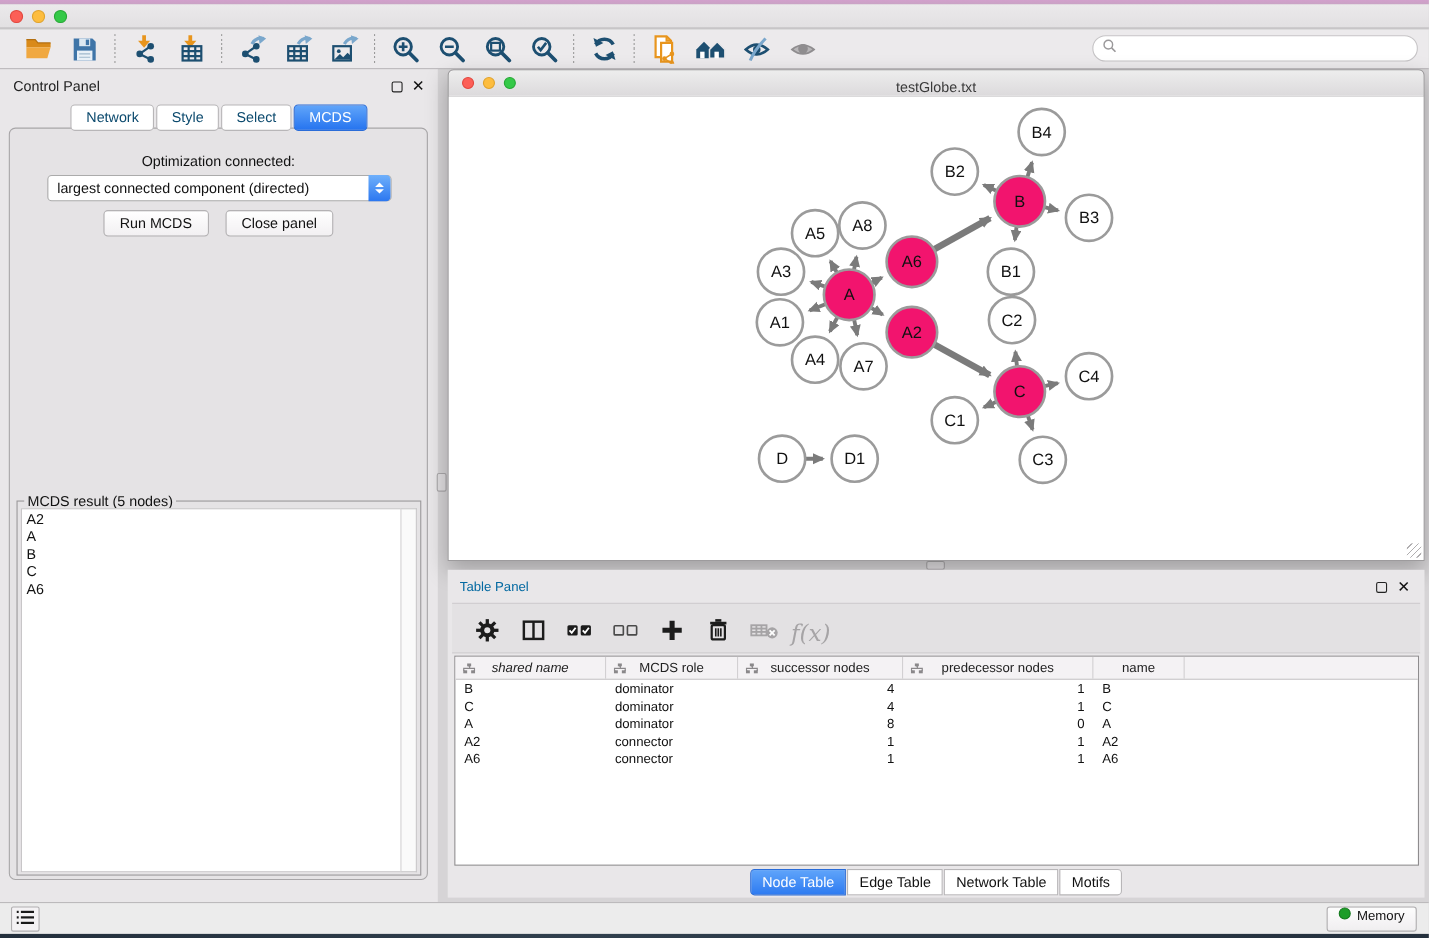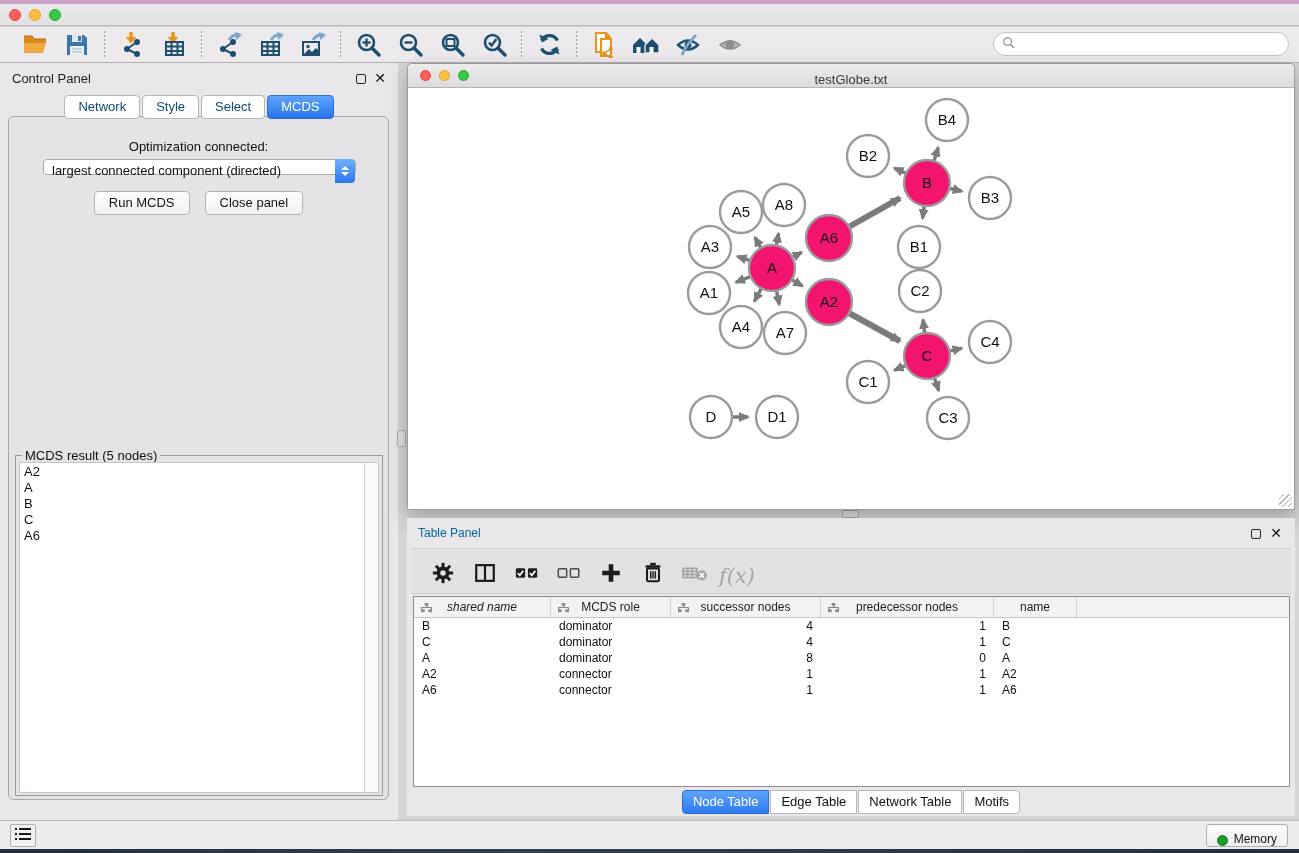--- a/index.html
+++ b/index.html
@@ -30,21 +30,21 @@
   .float-ico { position:absolute; top:7px; width:10px; height:10px; border:1.5px solid #222; border-radius:2px; }
   .close-ico { position:absolute; top:3px; font-size:14px; font-weight:bold; color:#111; line-height:16px; }
   .cpanel .float-ico { right:32px; } .cpanel .close-ico { right:12px; }
 
   .ctabs { position:absolute; left:0; top:32px; width:100%; display:flex; justify-content:center; gap:2px; z-index:3; }
   .ctab { font-size:13px; padding:3px 13px 4px; background:#fff; border:1px solid #b8b6b8; border-radius:4px; color:#0c4a6e; cursor:pointer; }
   .ctab.active { background:linear-gradient(#60a5fa,#2674ef); border-color:#2a6cd8; color:#fff; }
 
   .cpanel-box { position:absolute; left:8px; top:53px; width:381px; height:684px; border:1px solid #a8a6a8; border-radius:6px; background:#e5e3e5; }
   .opt-label { position:absolute; left:0; width:100%; top:22px; text-align:center; font-size:13px; color:#111; }
-  .criterion { position:absolute; left:34px; top:42px; width:313px; height:16px; background:#fff; border:1px solid #ababab; border-radius:4px; font-size:13px; color:#111; line-height:22px; padding-left:8px; cursor:pointer; }
+  .criterion { position:absolute; left:34px; top:42px; width:313px; height:24px; background:#fff; border:1px solid #ababab; border-radius:4px; font-size:13px; color:#111; line-height:22px; padding-left:8px; cursor:pointer; }
   .criterion .stepper { position:absolute; right:0px; top:-1px; width:20px; height:24px; background:linear-gradient(#6fb0fb,#2b77f0); border-radius:0 4px 4px 0; display:flex; flex-direction:column; align-items:center; justify-content:center; gap:2px; }
   .criterion .stepper i { width:0; height:0; border-left:4px solid transparent; border-right:4px solid transparent; }
   .criterion .stepper i.up { border-bottom:4px solid #fff; }
   .criterion .stepper i.down { border-top:4px solid #fff; }
   .btnrow { position:absolute; top:74px; left:0; width:100%; display:flex; justify-content:center; gap:15px; }
   .mac-btn { font-size:13px; color:#111; padding:3px 14px 4px; background:linear-gradient(#ffffff,#f2f0f2); border:1px solid #b4b2b4; border-radius:4px; cursor:pointer; }
 
   .result-fieldset { position:absolute; left:6px; top:338px; width:368px; height:341px; border:1px solid #9a989a; background:#e5e3e5; }
   .result-legend { position:absolute; left:6px; top:-8px; background:#e5e3e5; font-size:13px; color:#111; padding:0 3px; }
   .result-list { position:absolute; left:3px; top:6px; width:347px; height:331px; background:#fff; border:1px solid #c8c6c8; font-size:13px; color:#111; padding:1px 0 0 4px; line-height:16px; overflow:hidden; }
@@ -82,21 +82,21 @@
 
   .ttabs { position:absolute; left:0; top:272px; width:100%; display:flex; justify-content:center; gap:1px; }
   .ttab { font-size:13px; padding:3px 10px 4px; background:#fff; border:1px solid #b8b6b8; color:#111; cursor:pointer; }
   .ttab:first-child { border-radius:4px 0 0 4px; }
   .ttab:last-child { border-radius:0 4px 4px 0; }
   .ttab.active { background:linear-gradient(#5fa4fa,#2e7bf1); border-color:#2a6cd8; color:#fff; }
 
   
   .statusbar { position:absolute; left:0; top:820px; width:1299px; height:29px; background:#ececec; border-top:1px solid #bcbabc; }
   .listbtn { position:absolute; left:10px; top:3px; width:26px; height:23px; background:#f4f2f4; border:1px solid #b0aeb0; border-radius:2px; display:flex; align-items:center; justify-content:center; cursor:pointer; }
-  .membtn { position:absolute; right:11px; top:3px; height:23px; background:linear-gradient(#fdfdfd,#f0eef0); border:1px solid #b0aeb0; border-radius:3px; display:flex; align-items:flex-end; gap:6px; padding:0 10px; font-size:12px; color:#111; cursor:pointer; }
+  .membtn { position:absolute; right:11px; top:3px; height:23px; background:linear-gradient(#fdfdfd,#f0eef0); border:1px solid #b0aeb0; border-radius:3px; display:flex; align-items:flex-start; gap:6px; padding:0 10px; font-size:12px; color:#111; cursor:pointer; }
   .memdot { width:11px; height:11px; border-radius:50%; background:#1c9d28; border:1px solid #157a1e; }
   .desktop-bottom { position:absolute; left:0; top:849px; width:1299px; height:4px; background:linear-gradient(90deg,#232f3c,#31404e 40%,#24303d); }
 </style>
 </head>
 <body>
 
 <div class="desktop-top"></div>
 
 <div class="titlebar">
   <div class="lights">

